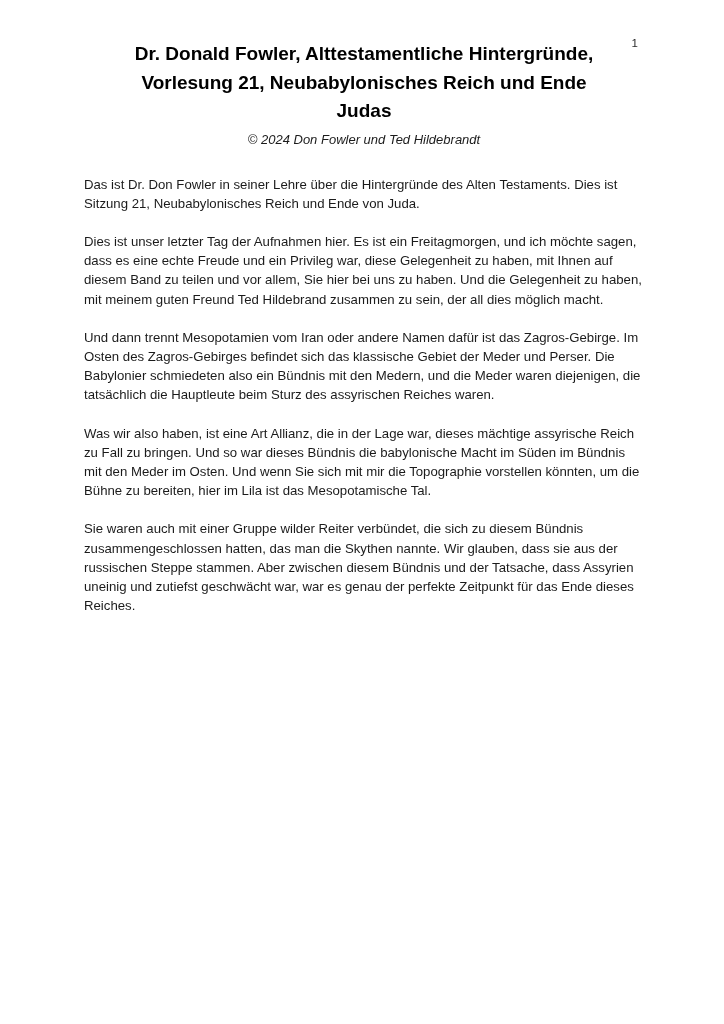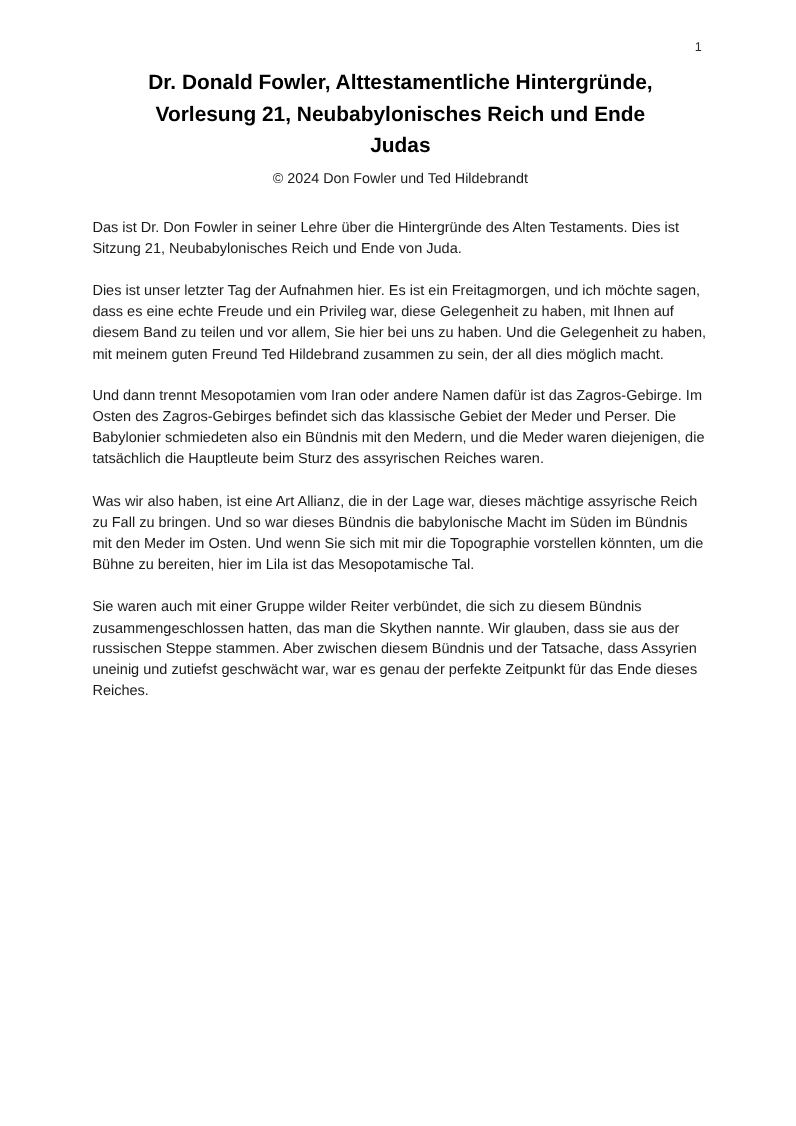--- a/index.html
+++ b/index.html
@@ -19,36 +19,37 @@
   .page-number {
     position: absolute;
     top: 37px;
     right: 86px;
     font-size: 11.5px;
     color: #2b2b2b;
   }
   .doc {
     width: 560px;
     margin-left: 84px;
-    padding-top: 62px;
+    padding-top: 40px;
   }
   .doc-title {
     text-align: center;
     font-weight: bold;
     font-size: 19px;
     line-height: 28.5px;
     color: #000000;
     white-space: pre-line;
   }
   .copyright {
     text-align: center;
     font-size: 13px;
     line-height: 19px;
     margin-top: 4px;
     color: #1b1b1b;
+    font-style: italic;
   }
   .body-text {
     margin-top: 26px;
     font-size: 13.2px;
     line-height: 19.2px;
   }
   .body-text p {
     margin: 0 0 19px 0;
   }
 </style>

